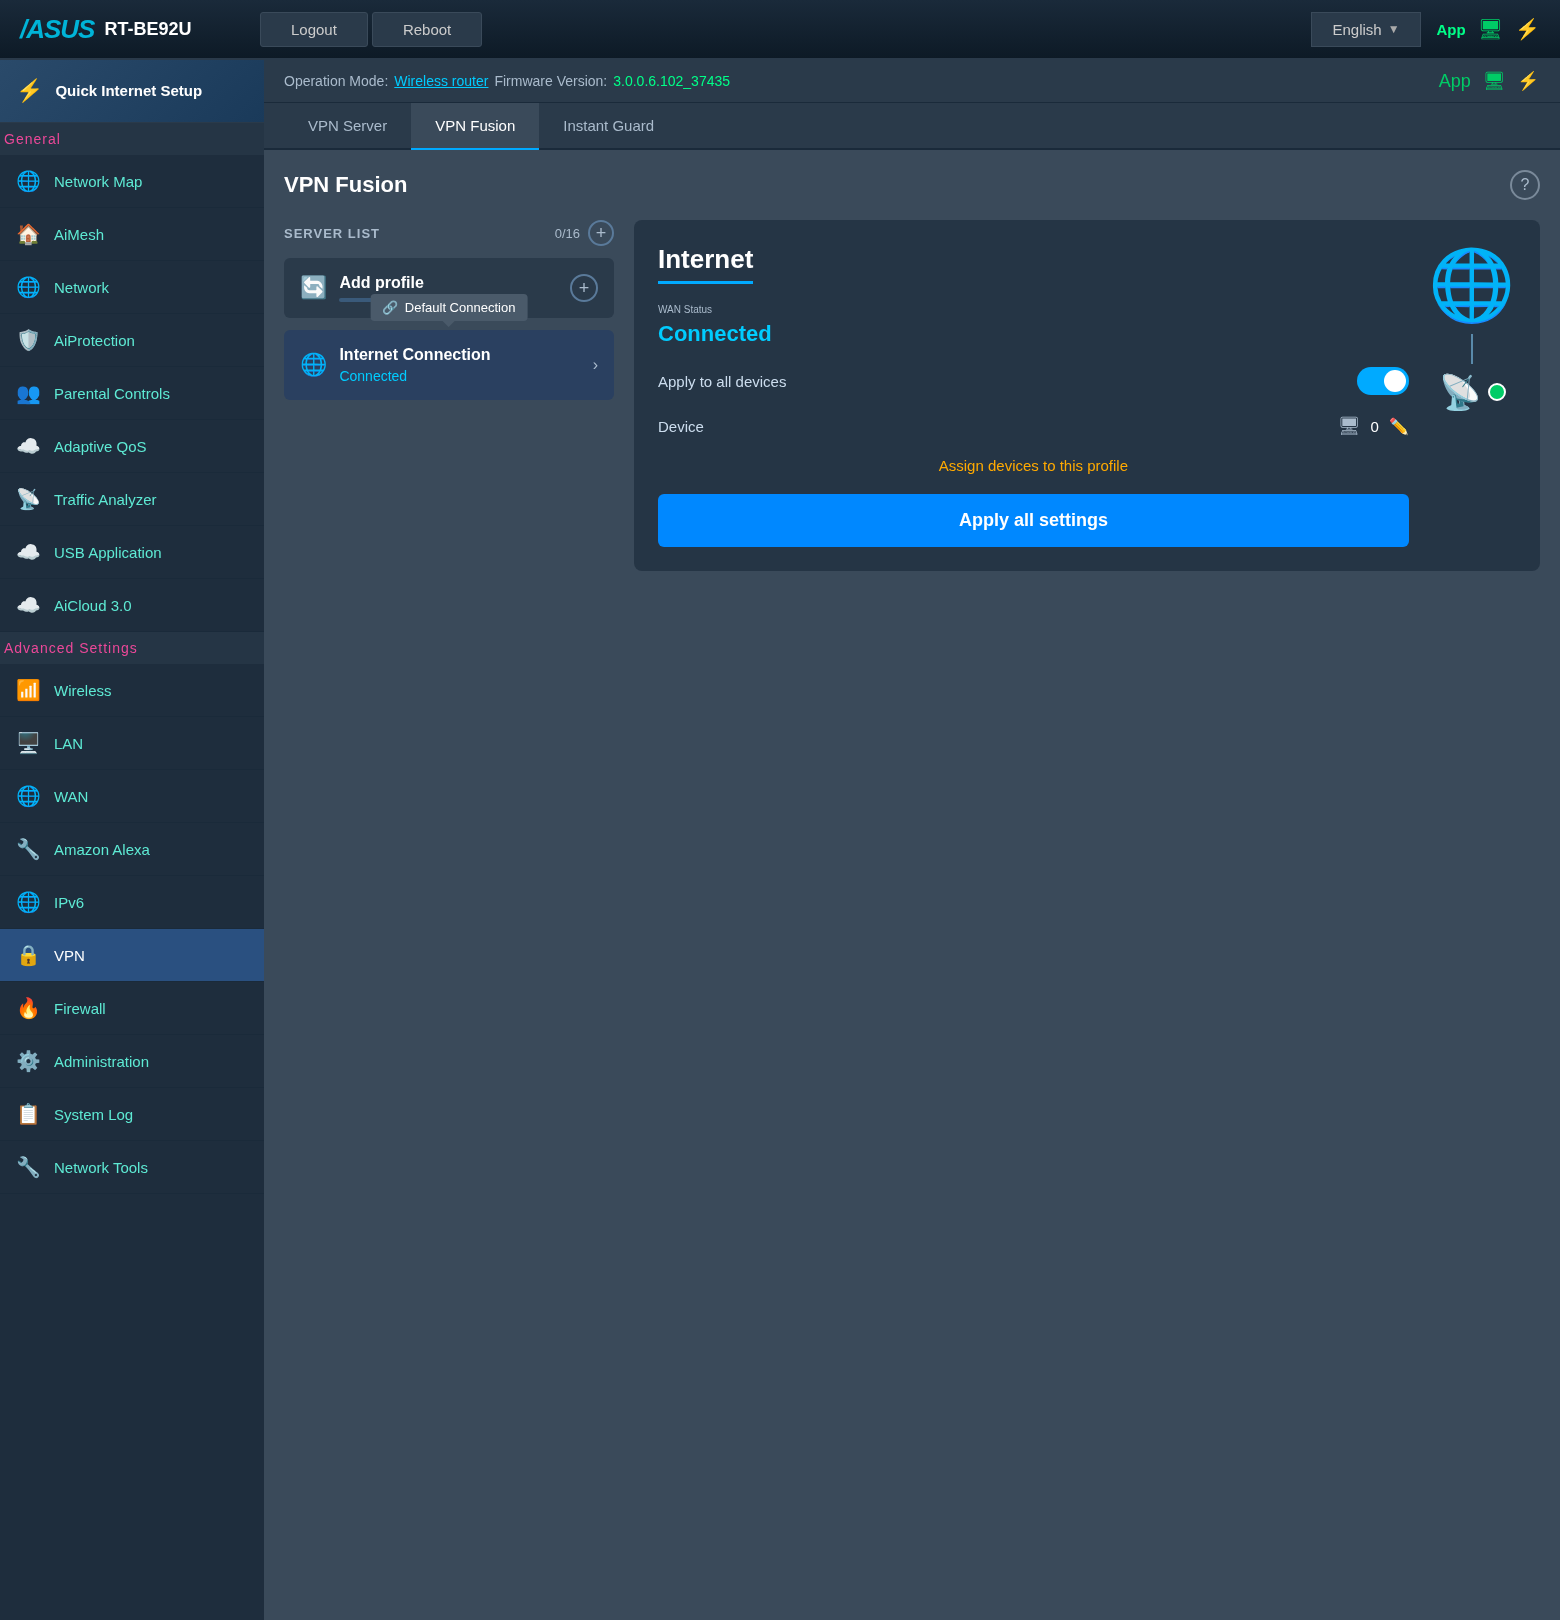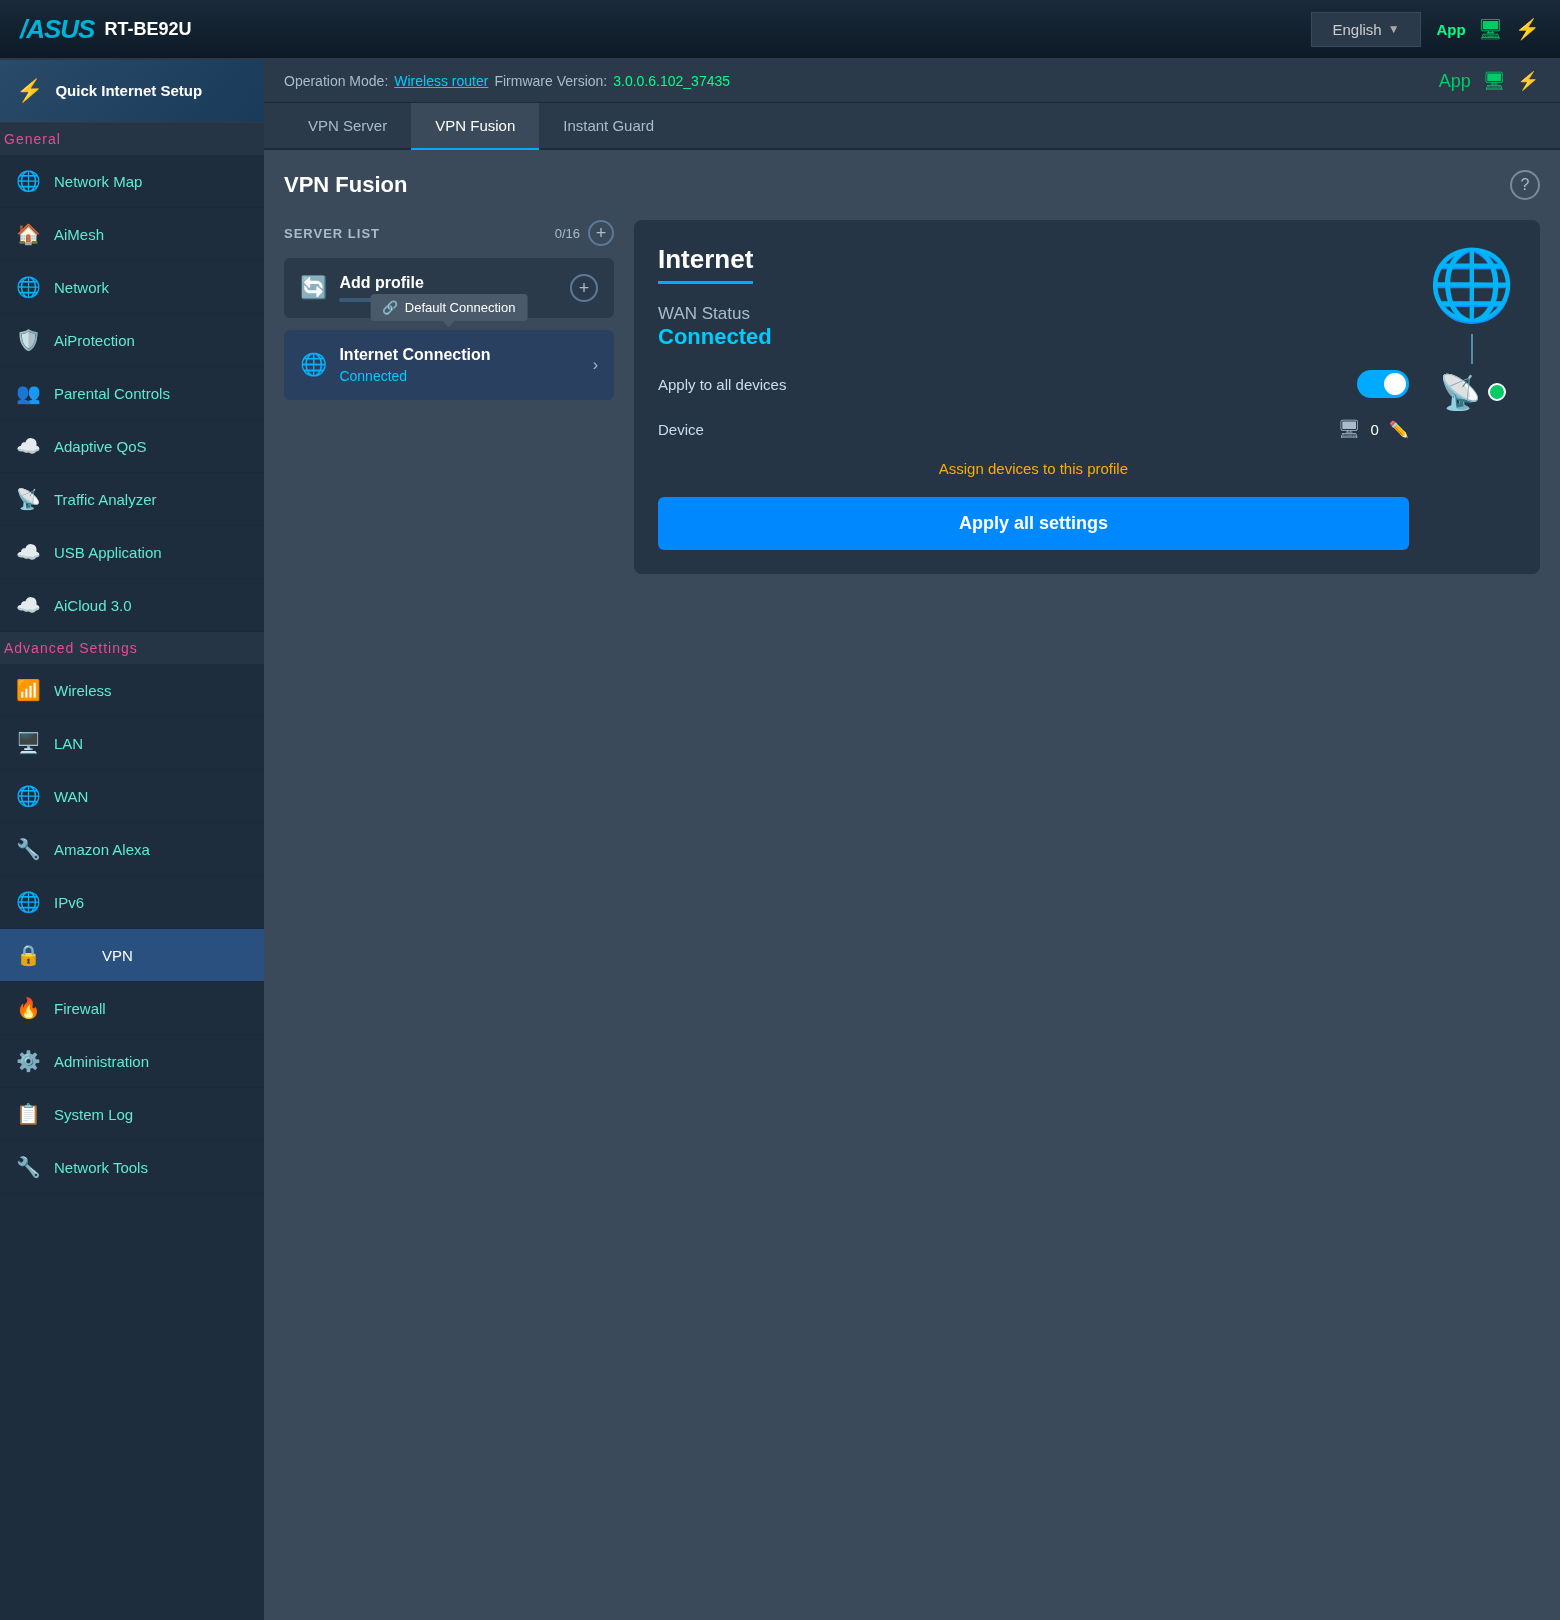--- a/index.html
+++ b/index.html
@@ -111,21 +111,21 @@
       align-items: center;
       gap: 12px;
       padding: 14px 16px;
       cursor: pointer;
       border-bottom: 1px solid #1a2a3a;
       transition: background 0.15s;
     }
     .sidebar-item.active { background: #2a5080; }
     .sidebar-item-icon { font-size: 20px; color: #00aacc; width: 26px; text-align: center; }
     .sidebar-item-label { color: #5eead4; font-size: 15px; }
-    .sidebar-item.active .sidebar-item-label { color: #ffffff; margin-left: 48px; }
+    .sidebar-item.active .sidebar-item-label { color: #ffffff; }
 
     
     .content-area {
       flex: 1;
       display: flex;
       flex-direction: column;
       background: #a3a3a3;
       overflow: hidden;
     }
 
@@ -319,21 +319,21 @@
     }
     .internet-panel-title {
       color: #ffffff;
       font-size: 26px;
       font-weight: bold;
       margin-bottom: 20px;
       border-bottom: 3px solid #00aaff;
       padding-bottom: 6px;
       display: inline-block;
     }
-    .wan-status-label { color: #aabbcc; font-size: 17px; }
+    .wan-status-label { color: #aabbcc; font-size: 10px; margin-bottom: 6px; }
     .wan-status-value { color: #00ccff; font-size: 22px; font-weight: bold; margin-bottom: 20px; }
     .detail-row { display: flex; gap: 30px; margin-bottom: 20px; }
     .detail-item {}
     .detail-label { color: #aabbcc; font-size: 13px; margin-bottom: 4px; }
     .detail-value { color: #ffffff; font-size: 17px; }
     .apply-all-row {
       display: flex;
       align-items: center;
       justify-content: space-between;
       margin-bottom: 20px;
@@ -401,20 +401,24 @@
     }
     .conn-dot { width: 18px; height: 18px; background: #00cc66; border-radius: 50%; border: 2px solid #ffffff; }
   </style>
 </head>
 <body>
 
 <div class="top-bar">
   <div class="logo-area">
     <span class="asus-logo">/ASUS</span>
     <span class="model-name">RT-BE92U</span>
+  </div>
+  <div class="top-buttons">
+    <button class="top-btn">Logout</button>
+    <button class="top-btn">Reboot</button>
   </div>
   <div class="lang-area">
     <button class="lang-btn">
       <span>English</span>
       <span class="lang-arrow">▼</span>
     </button>
   </div>
   <div class="top-icons">
     <span class="top-icon-app">App</span>
     <span class="top-icon">🖥</span>

